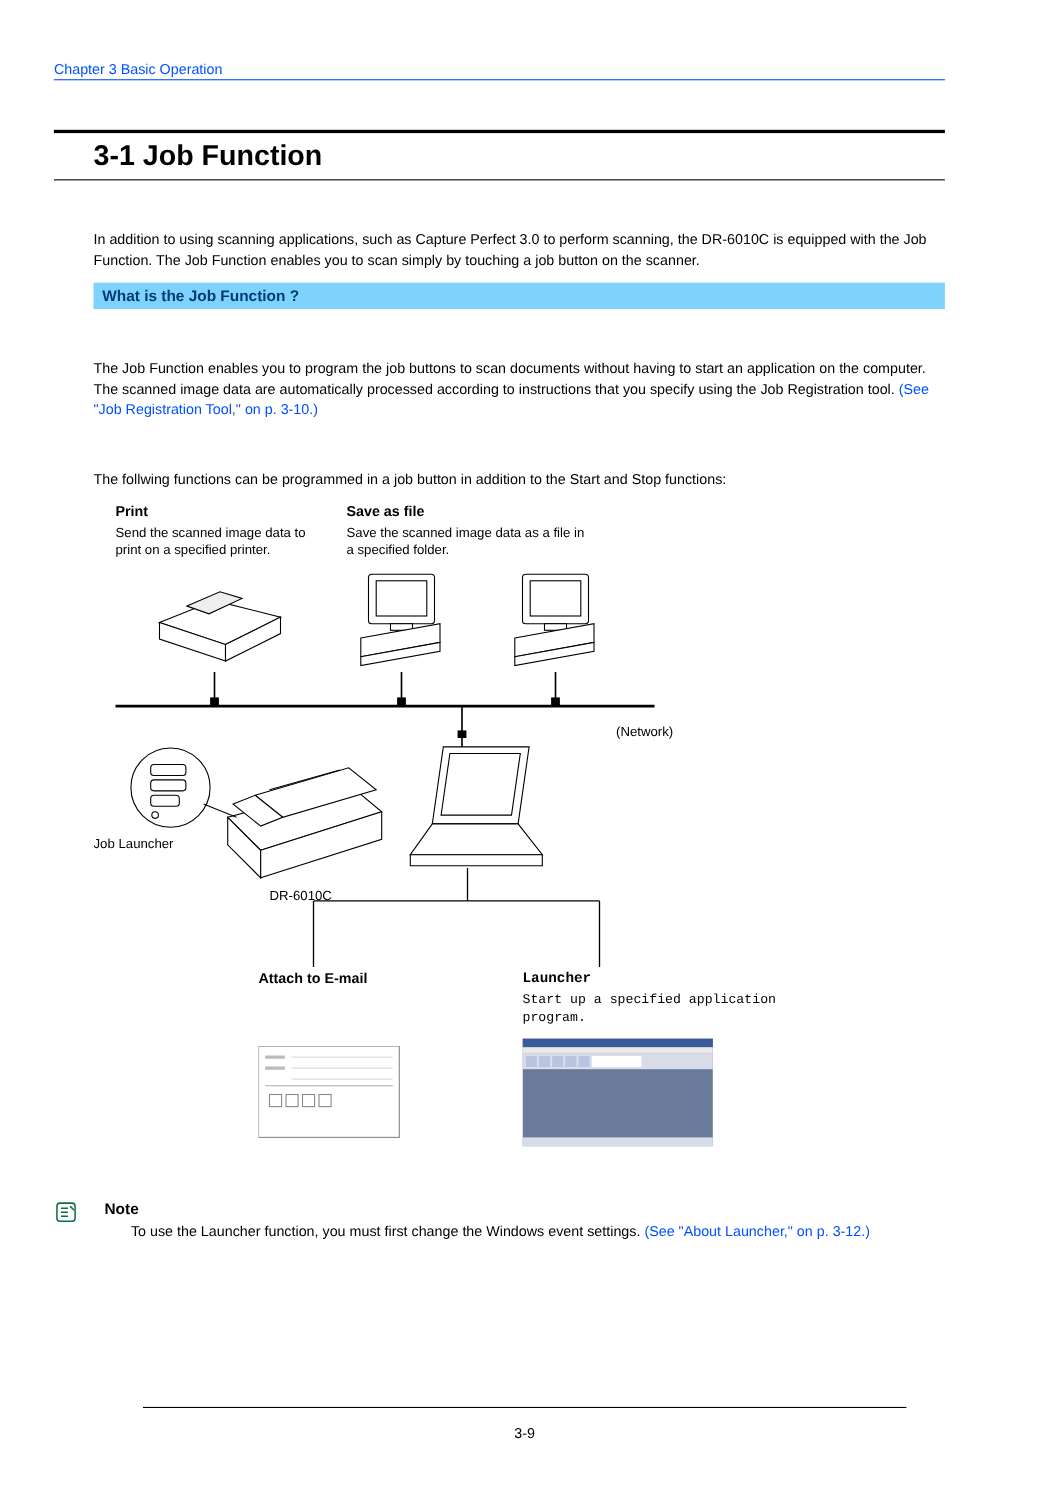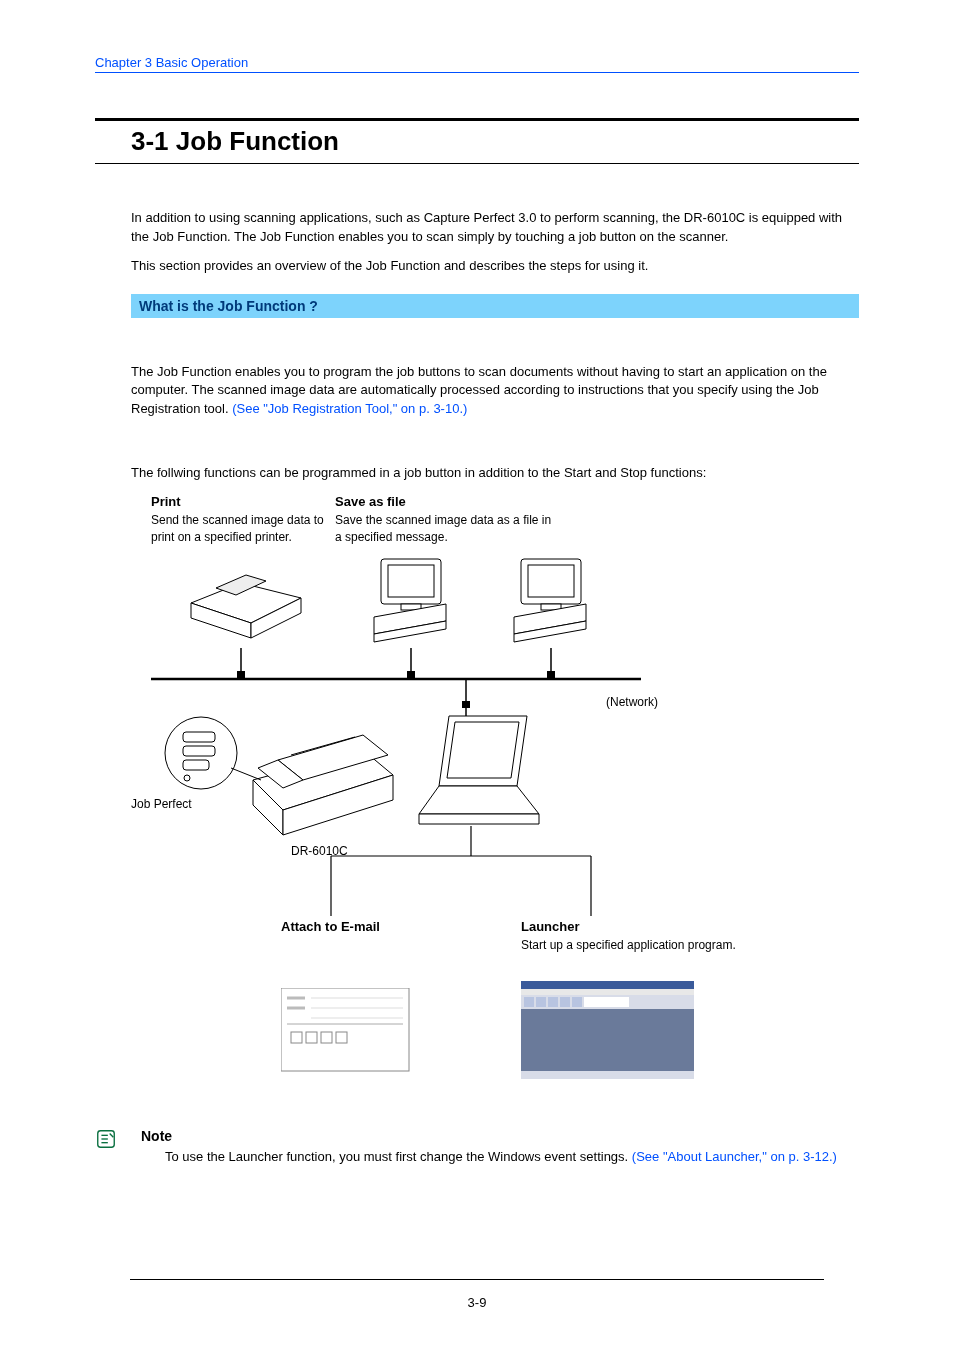--- a/index.html
+++ b/index.html
@@ -1,17 +1,17 @@
 <!DOCTYPE html>
 <html><head>
 <meta charset="utf-8">
 <style>
   * { box-sizing: border-box; margin: 0; padding: 0; }
   html, body { width: 954px; height: 1350px; background: #fff; font-family: Arial, Helvetica, sans-serif; }
-  .page { position: relative; width: 954px; height: 1350px; padding: 55px 95px 40px 95px; }
+  .page { position: relative; width: 954px; height: 1350px; padding: 55px 95px 40px 49px; }
   .header { color: #0050ff; font-size: 13px; margin-bottom: 2px; }
   .header-rule { border: none; border-top: 1.5px solid #0050ff; margin-bottom: 45px; }
   .title-rule-top { border: none; border-top: 3px solid #000; margin-bottom: 3px; }
   .title-rule-bottom { border: none; border-top: 1px solid #000; margin-top: 4px; margin-bottom: 20px; }
   .section-title { font-size: 26px; font-weight: bold; padding: 2px 0 2px 36px; }
   .content { padding-left: 36px; }
   .body-para { font-size: 13px; line-height: 1.45; margin-bottom: 18px; }
   .body-para-tight { font-size: 13px; line-height: 1.45; margin-bottom: 10px; margin-top: 45px; }
   .sub-head-band { background: #7dd3fc; padding: 4px 8px; margin-bottom: 14px; }
   .sub-head { color: #003a7a; font-size: 14px; font-weight: bold; }
@@ -35,41 +35,40 @@
   <div class="header">Chapter 3   Basic Operation</div>
   <hr class="header-rule">
 
   <hr class="title-rule-top">
   <h1 class="section-title">3-1  Job Function</h1>
   <hr class="title-rule-bottom">
 
   <div class="content">
 
     <p class="body-para-tight">In addition to using scanning applications, such as Capture Perfect 3.0 to perform scanning, the DR-6010C is equipped with the Job Function. The Job Function enables you to scan simply by touching a job button on the scanner.</p>
-    <p class="body-para">This section provides an overview of the Job Function and describes the steps for using it.</p>
 
     <div class="sub-head-band">
       <div class="sub-head">What is the Job Function ?</div>
     </div>
 
     <p class="body-para-tight">
       <span>The Job Function enables you to program the job buttons to scan documents without having to start an application on the computer. The scanned image data are automatically processed according to instructions that you specify using the Job Registration tool. </span>
       <span class="link">(See "Job Registration Tool," on p. 3-10.)</span>
     </p>
     <p class="body-para-tight">The follwing functions can be programmed in a job button in addition to the Start and Stop functions:</p>
 
     <div class="diagram-area">
 
       <div class="label-block" style="left:20px; top:0; width:180px;">
         <span class="btitle">Print</span>
         <span>Send the scanned image data to print on a specified printer.</span>
       </div>
-      <div class="label-block" style="left:204px; top:0; width:220px;">
+      <div class="label-block" style="left:230px; top:0; width:220px;">
         <span class="btitle">Save as file</span>
-        <span>Save the scanned image data as a file in a specified message.</span>
+        <span>Save the scanned image data as a file in a specified folder.</span>
       </div>
 
       <svg class="illus" style="left:0; top:60px;" width="520" height="155">
 
         <g transform="translate(60,10)" stroke="#000" fill="#fff" stroke-width="1">
           <polygon points="0,40 50,20 110,35 60,60"></polygon>
           <polygon points="0,40 60,60 60,75 0,55"></polygon>
           <polygon points="60,60 110,35 110,50 60,75"></polygon>
           <polygon points="25,25 55,12 75,18 45,32" fill="#eee"></polygon>
         </g>
@@ -130,38 +129,38 @@
           <polygon points="30,0 108,0 98,70 20,70"></polygon>
           <polygon points="36,6 100,6 92,62 28,62" fill="#fff"></polygon>
           <polygon points="20,70 98,70 120,98 0,98"></polygon>
           <polygon points="0,98 120,98 120,108 0,108"></polygon>
         </g>
 
         <line x1="335" y1="0" x2="335" y2="8" stroke="#000" stroke-width="1.5"></line>
       </svg>
 
       <div class="label-block" style="left:0px; top:303px;">
-        <span>Job Perfect</span>
+        <span>Job Launcher</span>
       </div>
       <div class="label-block" style="left:160px; top:350px;">
         <span>DR-6010C</span>
       </div>
 
       <svg class="illus" style="left:140px; top:333px;" width="380" height="95">
         <line x1="200" y1="0" x2="200" y2="30" stroke="#000" stroke-width="1.2"></line>
         <line x1="60" y1="30" x2="320" y2="30" stroke="#000" stroke-width="1.2"></line>
         <line x1="60" y1="30" x2="60" y2="90" stroke="#000" stroke-width="1.2"></line>
         <line x1="320" y1="30" x2="320" y2="90" stroke="#000" stroke-width="1.2"></line>
       </svg>
 
       <div class="label-block" style="left:150px; top:425px; width:200px;">
         <span class="btitle">Attach to E-mail</span>
       </div>
 
-      <div class="label-block" style="left:390px; top:425px; width:280px;">
+      <div class="label-block" style="left:390px; top:425px; width:280px;font-family:Liberation Mono, monospace;">
         <span class="btitle">Launcher</span>
         <span>Start up a specified application program.</span>
       </div>
 
       <svg class="illus" style="left:150px; top:495px;" width="130" height="85">
         <rect x="0" y="0" width="128" height="83" stroke="#888" fill="#fff" stroke-width="1"></rect>
         <line x1="6" y1="10" x2="24" y2="10" stroke="#bbb" stroke-width="3"></line>
         <line x1="30" y1="10" x2="122" y2="10" stroke="#ddd" stroke-width="1"></line>
         <line x1="6" y1="20" x2="24" y2="20" stroke="#bbb" stroke-width="3"></line>
         <line x1="30" y1="20" x2="122" y2="20" stroke="#ddd" stroke-width="1"></line>

